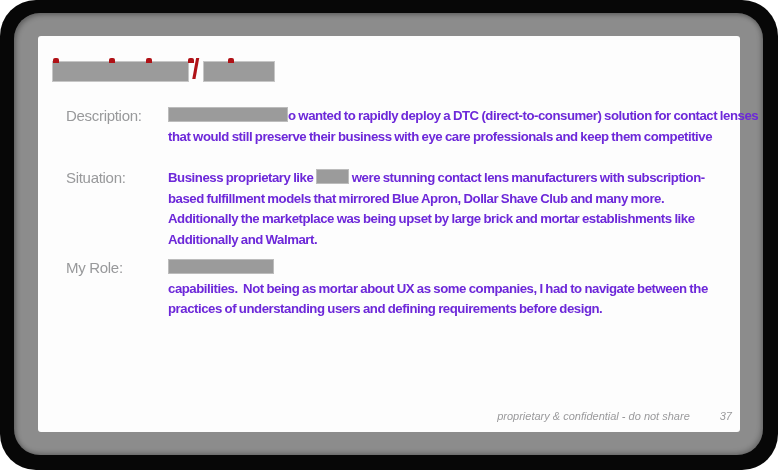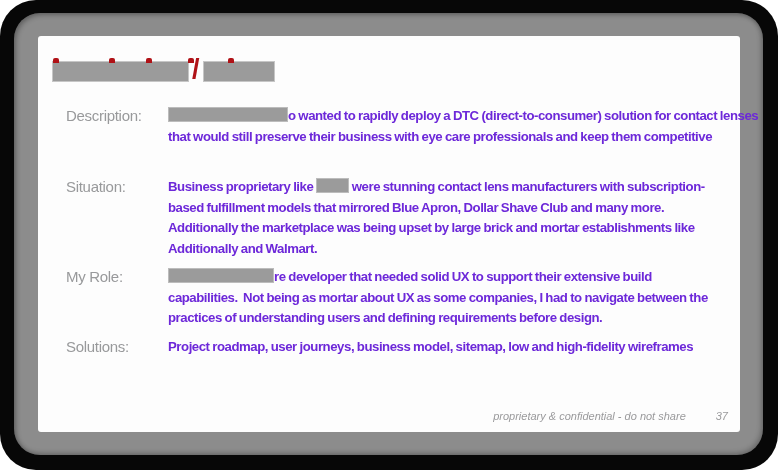--- a/index.html
+++ b/index.html
@@ -43,39 +43,39 @@
     background:#b01217; border-radius:2px 2px 0 0;
   }
   .title-slash {
     color:#b01217; font-weight:bold; font-size:27px; line-height:30px;
     margin:0 3px; position:relative; top:-2px;
   }
 
   
   .sections { position:absolute; left:28px; top:70px; right:18px; }
   .section { display:grid; grid-template-columns:102px 1fr; margin-bottom:8px; }
-  .section.first { margin-bottom:30px; }
+  .section.first { margin-bottom:21px; }
   .section-label {
     color:#98999b; font-size:15px; line-height:20.5px;
     letter-spacing:-0.3px; font-weight:400;
   }
   .section-body { color:#6d28d9; font-weight:bold; font-size:13.2px; }
   .line { line-height:20.5px; white-space:pre; letter-spacing:-0.45px; word-spacing:-0.5px; }
   .redaction {
     display:inline-block; height:15px; vertical-align:-2px;
     background:#9b9b9b; border:1px solid #bcbcbc;
   }
 
   
   .footer {
-    position:absolute; right:12px; top:374px;
+    position:absolute; right:2px; top:374px;
     display:flex; align-items:flex-start;
     font-style:italic; color:#9a9a9c; font-size:11px;
   }
-  .footer .page { margin-left:30px; font-size:11px; }
+  .footer .page { margin-left:30px; margin-right:6px; font-size:11px; }
 </style>
 </head>
 <body>
 
 <div class="canvas">
   <div class="device-frame">
     <div class="bezel">
       <div class="slide">
 
         <div class="title-row" id="title-row">
@@ -104,29 +104,23 @@
               <div class="section-body">
                 <div class="line"><span>Business proprietary like </span><span class="redaction" style="width: 33px; background: rgb(155, 155, 155);"></span><span> were stunning contact lens manufacturers with subscription-</span></div>
                 <div class="line"><span>based fulfillment models that mirrored Blue Apron, Dollar Shave Club and many more.</span></div>
                 <div class="line"><span>Additionally the marketplace was being upset by large brick and mortar establishments like</span></div>
                 <div class="line"><span>Additionally and Walmart.</span></div>
               </div>
             </div>
             <div class="section">
               <div class="section-label">My Role:</div>
               <div class="section-body">
-                <div class="line"><span class="redaction" style="width: 106px; background: rgb(155, 155, 155);"></span><span>re developer that needed solid UX to support their extensive build</span></div>
+                <div class="line"><span class="redaction" style="width: 106px; background: rgb(155, 155, 155);"></span></div>
                 <div class="line"><span>capabilities.  Not being as mortar about UX as some companies, I had to navigate between the</span></div>
                 <div class="line"><span>practices of understanding users and defining requirements before design.</span></div>
-              </div>
-            </div>
-            <div class="section">
-              <div class="section-label">Solutions:</div>
-              <div class="section-body">
-                <div class="line"><span>Project roadmap, user journeys, business model, sitemap, low and high-fidelity wireframes</span></div>
               </div>
             </div>
           </div>
 
         <div class="footer">
           <span class="conf">proprietary &amp; confidential - do not share</span>
           <span class="page">37</span>
         </div>
 
       </div>

